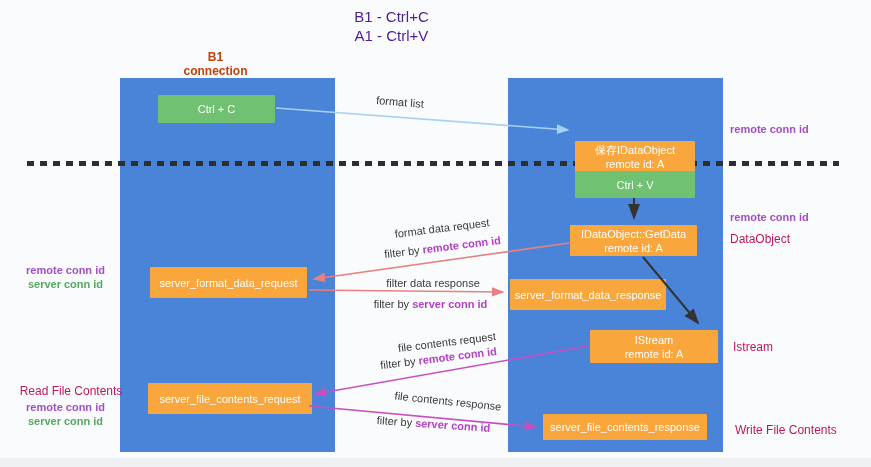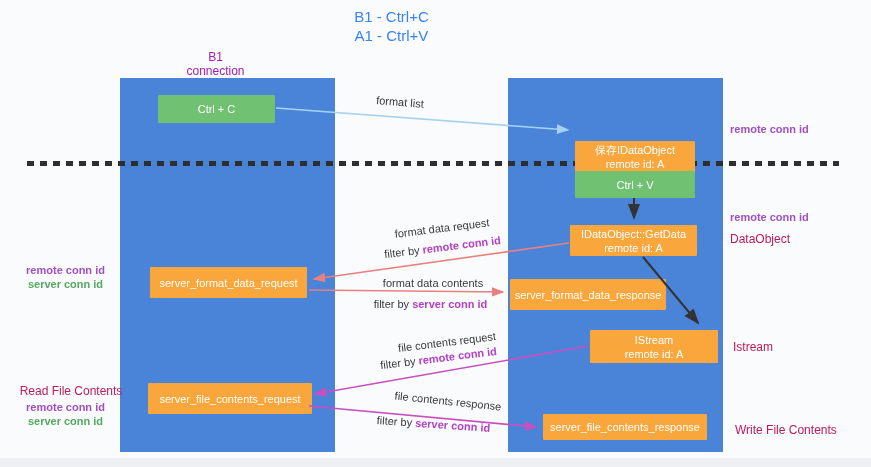--- a/index.html
+++ b/index.html
@@ -4,22 +4,22 @@
 <style>
   * { margin:0; padding:0; box-sizing:border-box; }
   html,body { background:#fafbfc; }
   body { font-family:"Liberation Sans", sans-serif; }
   .canvas {
     position:relative; width:871px; height:467px; overflow:hidden;
     background:#fafbfc;
   }
   .bottom-strip { position:absolute; left:0; bottom:0; width:871px; height:9px; background:#eef0f3; }
   .title { position:absolute; left:0; top:7px; width:740px; text-align:center;
-           font-size:15px; line-height:19px; color:#3b82f6;padding-left:43px; }
-  .lane-header { position:absolute; text-align:center; font-size:12px; line-height:14px; color:#a21caf; }
+           font-size:15px; line-height:19px; color:#4c1d95;padding-left:43px; }
+  .lane-header { position:absolute; text-align:center; font-size:12px; line-height:14px; color:#c2410c;font-weight:bold; }
   .lane { position:absolute; top:78px; width:215px; height:374px; background:#4a84d8; }
   .divider { position:absolute; left:27px; top:161px; width:812px; height:5px;
              background:repeating-linear-gradient(90deg,#2e2e2e 0 7px,transparent 7px 13px); }
   .node { position:absolute; display:flex; flex-direction:column; align-items:center; justify-content:center;
           color:#fff; font-size:11px; line-height:14px; white-space:nowrap; border-radius:1px; text-align:center; }
   .node.green { background:#71c173; }
   .node.orange { background:#f9a63d; }
   .slabel { position:absolute; font-size:11px; line-height:14px; white-space:nowrap; }
   .slabel.purple { color:#a24fc4; font-weight:bold; }
   .slabel.black  { color:#be185d; font-size:12px; }
@@ -110,21 +110,21 @@
     <span class="green">server conn id</span>
   </div>
 
   <div class="alabel rot-fl" style="left:350px;top:96px;width:100px;">format list</div>
 
   <div class="alabel rot-up" style="left:382px;top:222px;width:120px;">format data request</div>
   <div class="alabel rot-up" style="left:375px;top:241px;width:135px;">
     <span class="pfx">filter by</span><span class="hl">remote conn id</span>
   </div>
 
-  <div class="alabel" style="left:378px;top:277px;width:110px;">format data contents</div>
+  <div class="alabel" style="left:378px;top:277px;width:110px;">filter data response</div>
   <div class="alabel" style="left:373px;top:298px;width:115px;">
     <span class="pfx">filter by</span><span class="hl">server conn id</span>
   </div>
 
   <div class="alabel rot-up" style="left:387px;top:336px;width:120px;">file contents request</div>
   <div class="alabel rot-up" style="left:371px;top:352px;width:135px;">
     <span class="pfx">filter by</span><span class="hl">remote conn id</span>
   </div>
 
   <div class="alabel rot-dn" style="left:387px;top:395px;width:122px;">file contents response</div>

